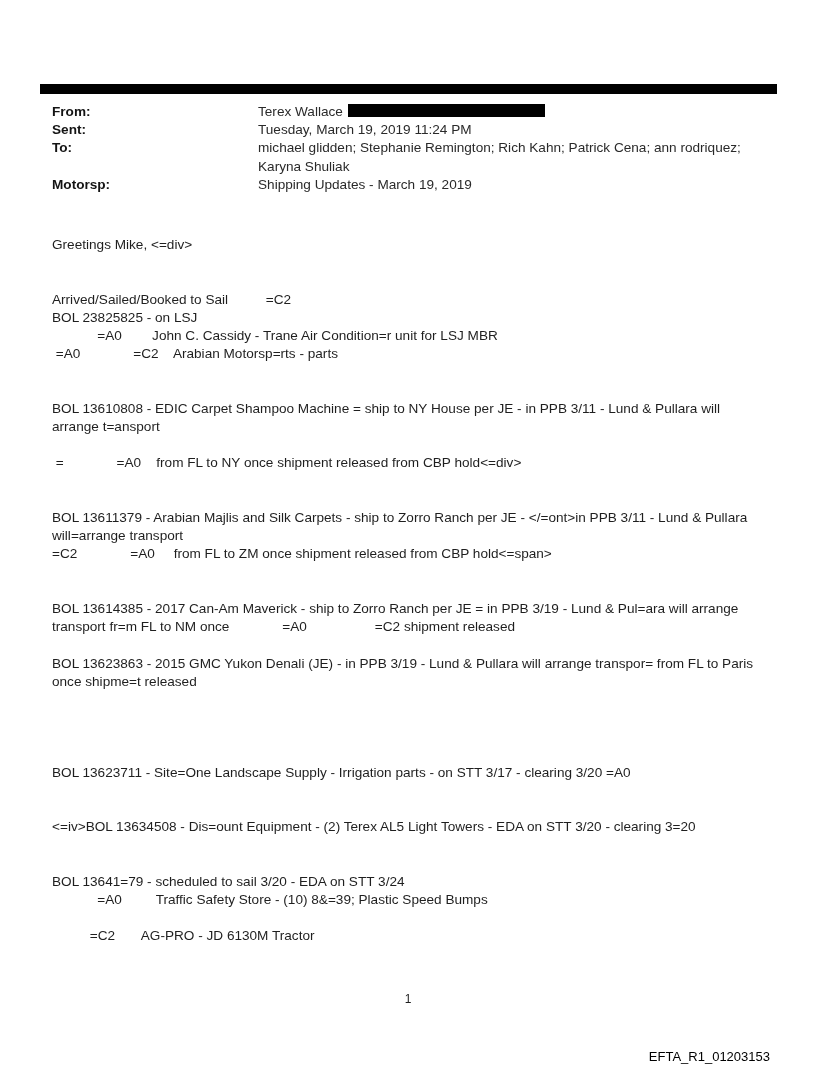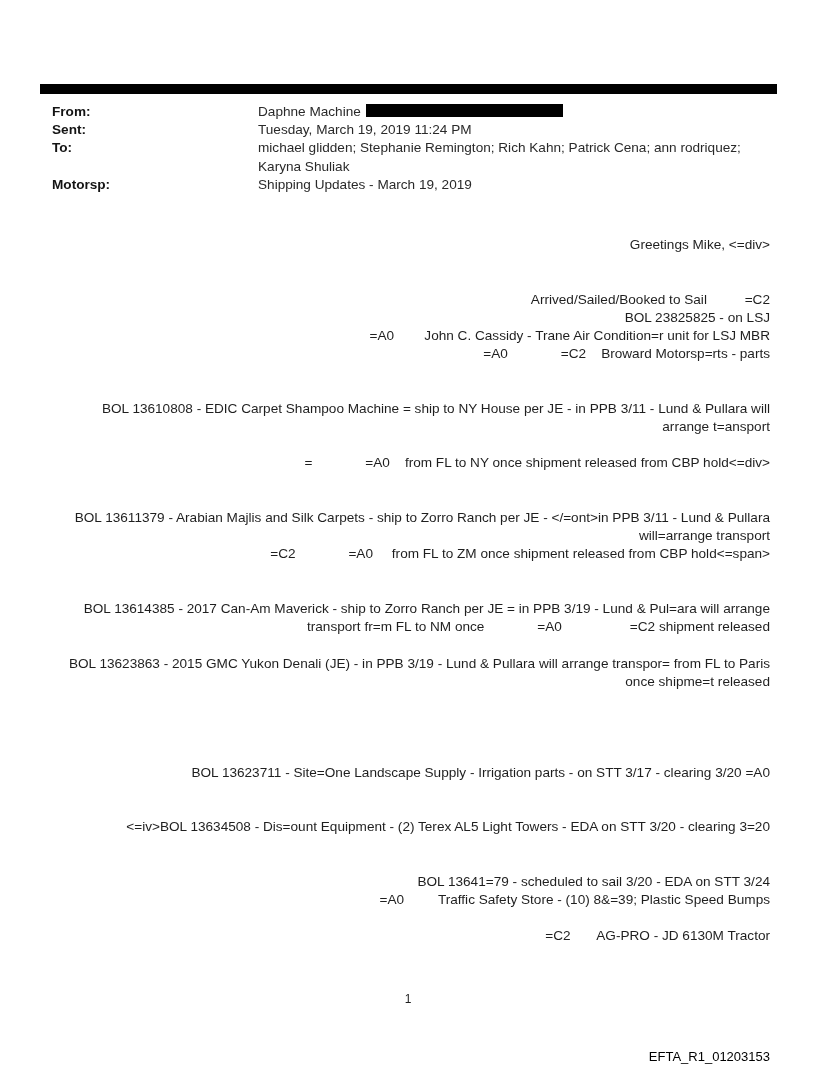--- a/index.html
+++ b/index.html
@@ -26,21 +26,21 @@
   .hlabel { width: 206px; flex-shrink: 0; font-weight: bold; color: #141414; }
   .hvalue { flex: 1; color: #2a2a2a; }
 
   .redaction {
     display: inline-block; width: 197px; height: 13px;
     background: #000000; vertical-align: -1px; margin-left: 5px;
   }
 
   .body {
     position: absolute; left: 52px; top: 236px; width: 718px;
-    font-size: 13.6px; line-height: 18.2px; color: #1f1f1f; text-align: right;
+    font-size: 13.6px; line-height: 18.2px; color: #1f1f1f;
   }
   .body-line { white-space: pre-wrap; min-height: 18.2px; }
 
   .page-number {
     position: absolute; left: 0; top: 992px; width: 816px;
     text-align: center; font-size: 12px; color: #1f1f1f;
   }
   .bates {
     position: absolute; right: 46px; top: 1049px;
     font-size: 13px; color: #000000;
@@ -49,21 +49,21 @@
 </head>
 <body>
 
 <div class="page">
 
   <div class="top-bar"></div>
 
   <div class="headers">
     <div class="hrow">
       <div class="hlabel">From:</div>
-      <div class="hvalue"><span>Daphne Machine</span><span class="redaction"></span></div>
+      <div class="hvalue"><span>Terex Wallace</span><span class="redaction"></span></div>
     </div>
     <div class="hrow">
       <div class="hlabel">Sent:</div>
       <div class="hvalue">Tuesday, March 19, 2019 11:24 PM</div>
     </div>
     <div class="hrow">
       <div class="hlabel">To:</div>
       <div class="hvalue">michael glidden; Stephanie Remington; Rich Kahn; Patrick Cena; ann rodriquez; Karyna Shuliak</div>
     </div>
     <div class="hrow">
@@ -72,21 +72,21 @@
     </div>
   </div>
 
   <div class="body">
       <div class="body-line">Greetings Mike, &lt;=div&gt;</div>
       <div class="body-line"></div>
       <div class="body-line"></div>
       <div class="body-line">Arrived/Sailed/Booked to Sail          =C2</div>
       <div class="body-line">BOL 23825825 - on LSJ</div>
       <div class="body-line">            =A0        John C. Cassidy - Trane Air Condition=r unit for LSJ MBR</div>
-      <div class="body-line"> =A0              =C2    Broward Motorsp=rts - parts</div>
+      <div class="body-line"> =A0              =C2    Arabian Motorsp=rts - parts</div>
       <div class="body-line"></div>
       <div class="body-line"></div>
       <div class="body-line">BOL 13610808 - EDIC Carpet Shampoo Machine = ship to NY House per JE - in PPB 3/11 - Lund &amp; Pullara will arrange t=ansport</div>
       <div class="body-line"></div>
       <div class="body-line"> =              =A0    from FL to NY once shipment released from CBP hold&lt;=div&gt;</div>
       <div class="body-line"></div>
       <div class="body-line"></div>
       <div class="body-line">BOL 13611379 - Arabian Majlis and Silk Carpets - ship to Zorro Ranch per JE - &lt;/=ont&gt;in PPB 3/11 - Lund &amp; Pullara will=arrange transport</div>
       <div class="body-line">=C2              =A0     from FL to ZM once shipment released from CBP hold&lt;=span&gt;</div>
       <div class="body-line"></div>

